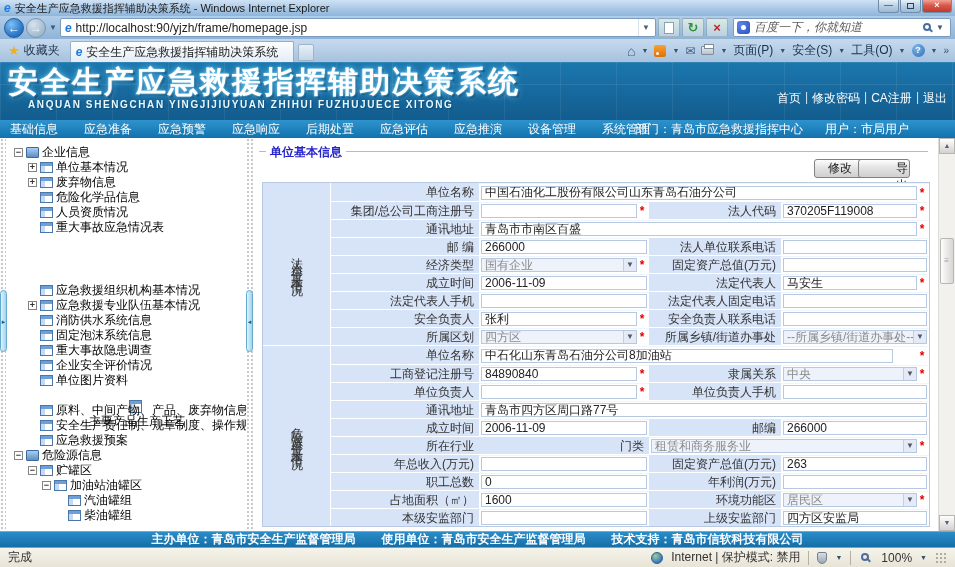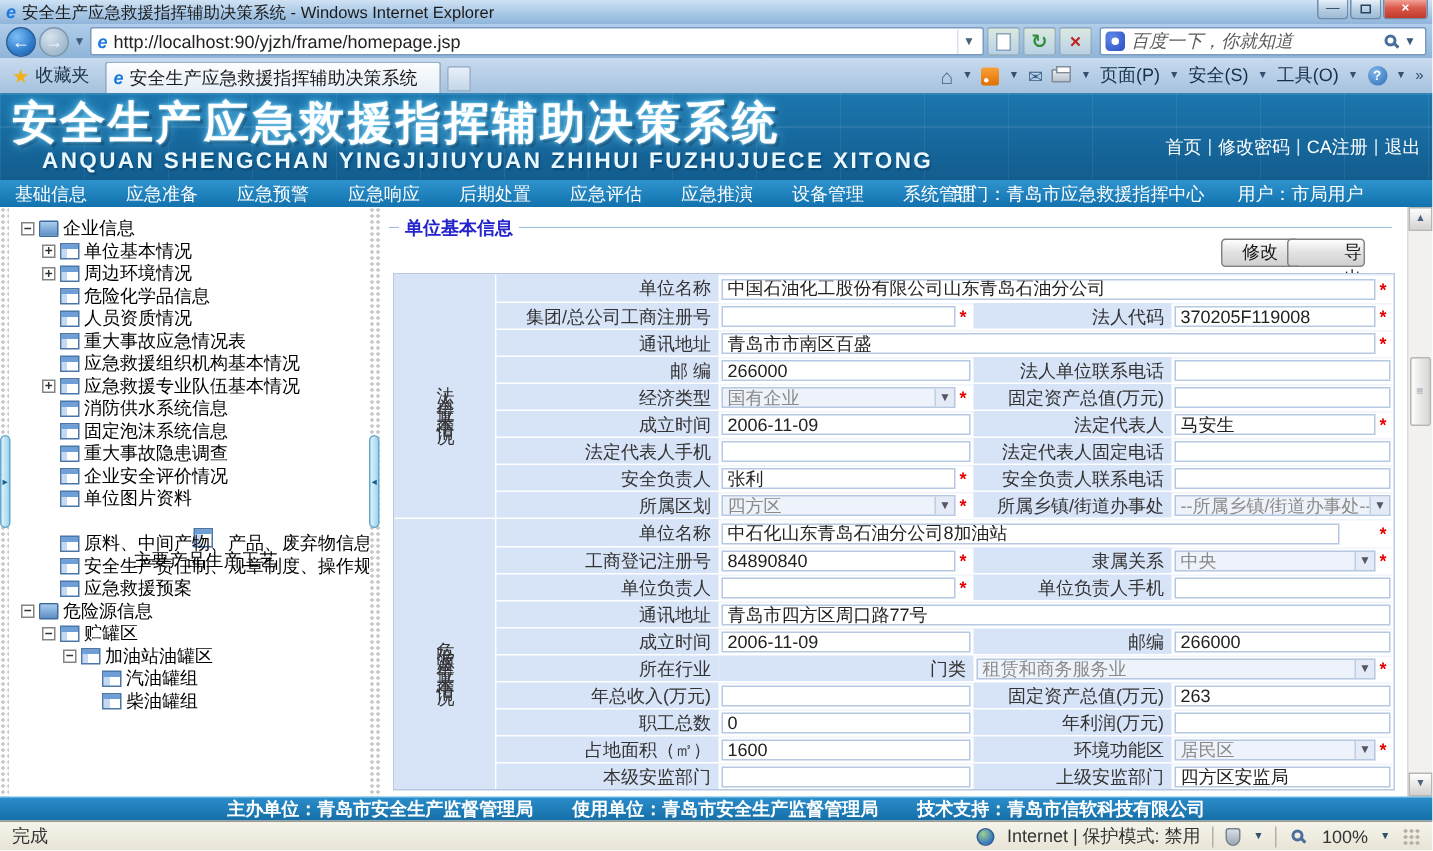--- a/index.html
+++ b/index.html
@@ -61,21 +61,21 @@
   .more-chev { color:#33506e; font-size:10px; }
 
   
   #banner { position:absolute; left:0; top:62px; width:955px; height:58px; overflow:hidden;
     background:
       repeating-linear-gradient(90deg, rgba(255,255,255,.07) 0 1px, transparent 1px 56px),
       linear-gradient(rgba(255,255,255,.10) 0 1px, transparent 1px 22px, rgba(255,255,255,.08) 22px 23px, transparent 23px),
       linear-gradient(#1b77ae,#135c8e); }
   .banner-title { position:absolute; left:8px; top:0px; font-size:30px; font-weight:bold; color:#ffffff; letter-spacing:2px;
     text-shadow:0 0 7px rgba(110,210,255,.95), 0 0 2px #9fe2ff, 2px 2px 1px rgba(8,58,96,.9); white-space:nowrap; }
-  .banner-sub { position:absolute; left:28px; top:37px; font-size:15px; font-weight:bold; color:#e9f7ff; letter-spacing:1.6px;
+  .banner-sub { position:absolute; left:28px; top:37px; font-size:10px; font-weight:bold; color:#e9f7ff; letter-spacing:1.6px;
     text-shadow:1px 1px 1px #0a4a75; white-space:nowrap; }
   .banner-links { position:absolute; right:8px; top:28px; color:#fff; display:flex; gap:4px; }
   .banner-link { cursor:default; }
   .link-sep { color:#cfe6f5; }
 
   
   #navbar { position:absolute; left:0; top:120px; width:955px; height:18px;
     background:linear-gradient(#2e93cd,#1272ae); display:flex; align-items:center; padding-left:10px; color:#fff; }
   .nav-item { margin-right:26px; white-space:nowrap; cursor:default; }
   .nav-right { position:absolute; right:46px; display:flex; gap:22px; white-space:nowrap; }
@@ -261,38 +261,38 @@
           <span class="tree-label">企业信息</span>
         </div>
         <div class="tree-item" style="padding-left: 22px;">
           <span class="expander">+</span>
           <span class="node-icon icon-table"></span>
           <span class="tree-label">单位基本情况</span>
         </div>
         <div class="tree-item" style="padding-left: 22px;">
           <span class="expander">+</span>
           <span class="node-icon icon-table"></span>
-          <span class="tree-label">周边环境情况</span>
+          <span class="tree-label">废弃物信息</span>
         </div>
         <div class="tree-item" style="padding-left: 22px;">
           <span class="expander-spacer"></span>
           <span class="node-icon icon-table"></span>
           <span class="tree-label">危险化学品信息</span>
         </div>
         <div class="tree-item" style="padding-left: 22px;">
           <span class="expander-spacer"></span>
           <span class="node-icon icon-table"></span>
           <span class="tree-label">人员资质情况</span>
         </div>
         <div class="tree-item" style="padding-left: 22px;">
           <span class="expander-spacer"></span>
           <span class="node-icon icon-table"></span>
           <span class="tree-label">重大事故应急情况表</span>
         </div>
-        <div class="tree-item" style="padding-left: 22px;">
+        <div class="tree-item" style="padding-left: 22px; margin-top: 48px;">
           <span class="expander-spacer"></span>
           <span class="node-icon icon-table"></span>
           <span class="tree-label">应急救援组织机构基本情况</span>
         </div>
         <div class="tree-item" style="padding-left: 22px;">
           <span class="expander">+</span>
           <span class="node-icon icon-table"></span>
           <span class="tree-label">应急救援专业队伍基本情况</span>
         </div>
         <div class="tree-item" style="padding-left: 22px;">

